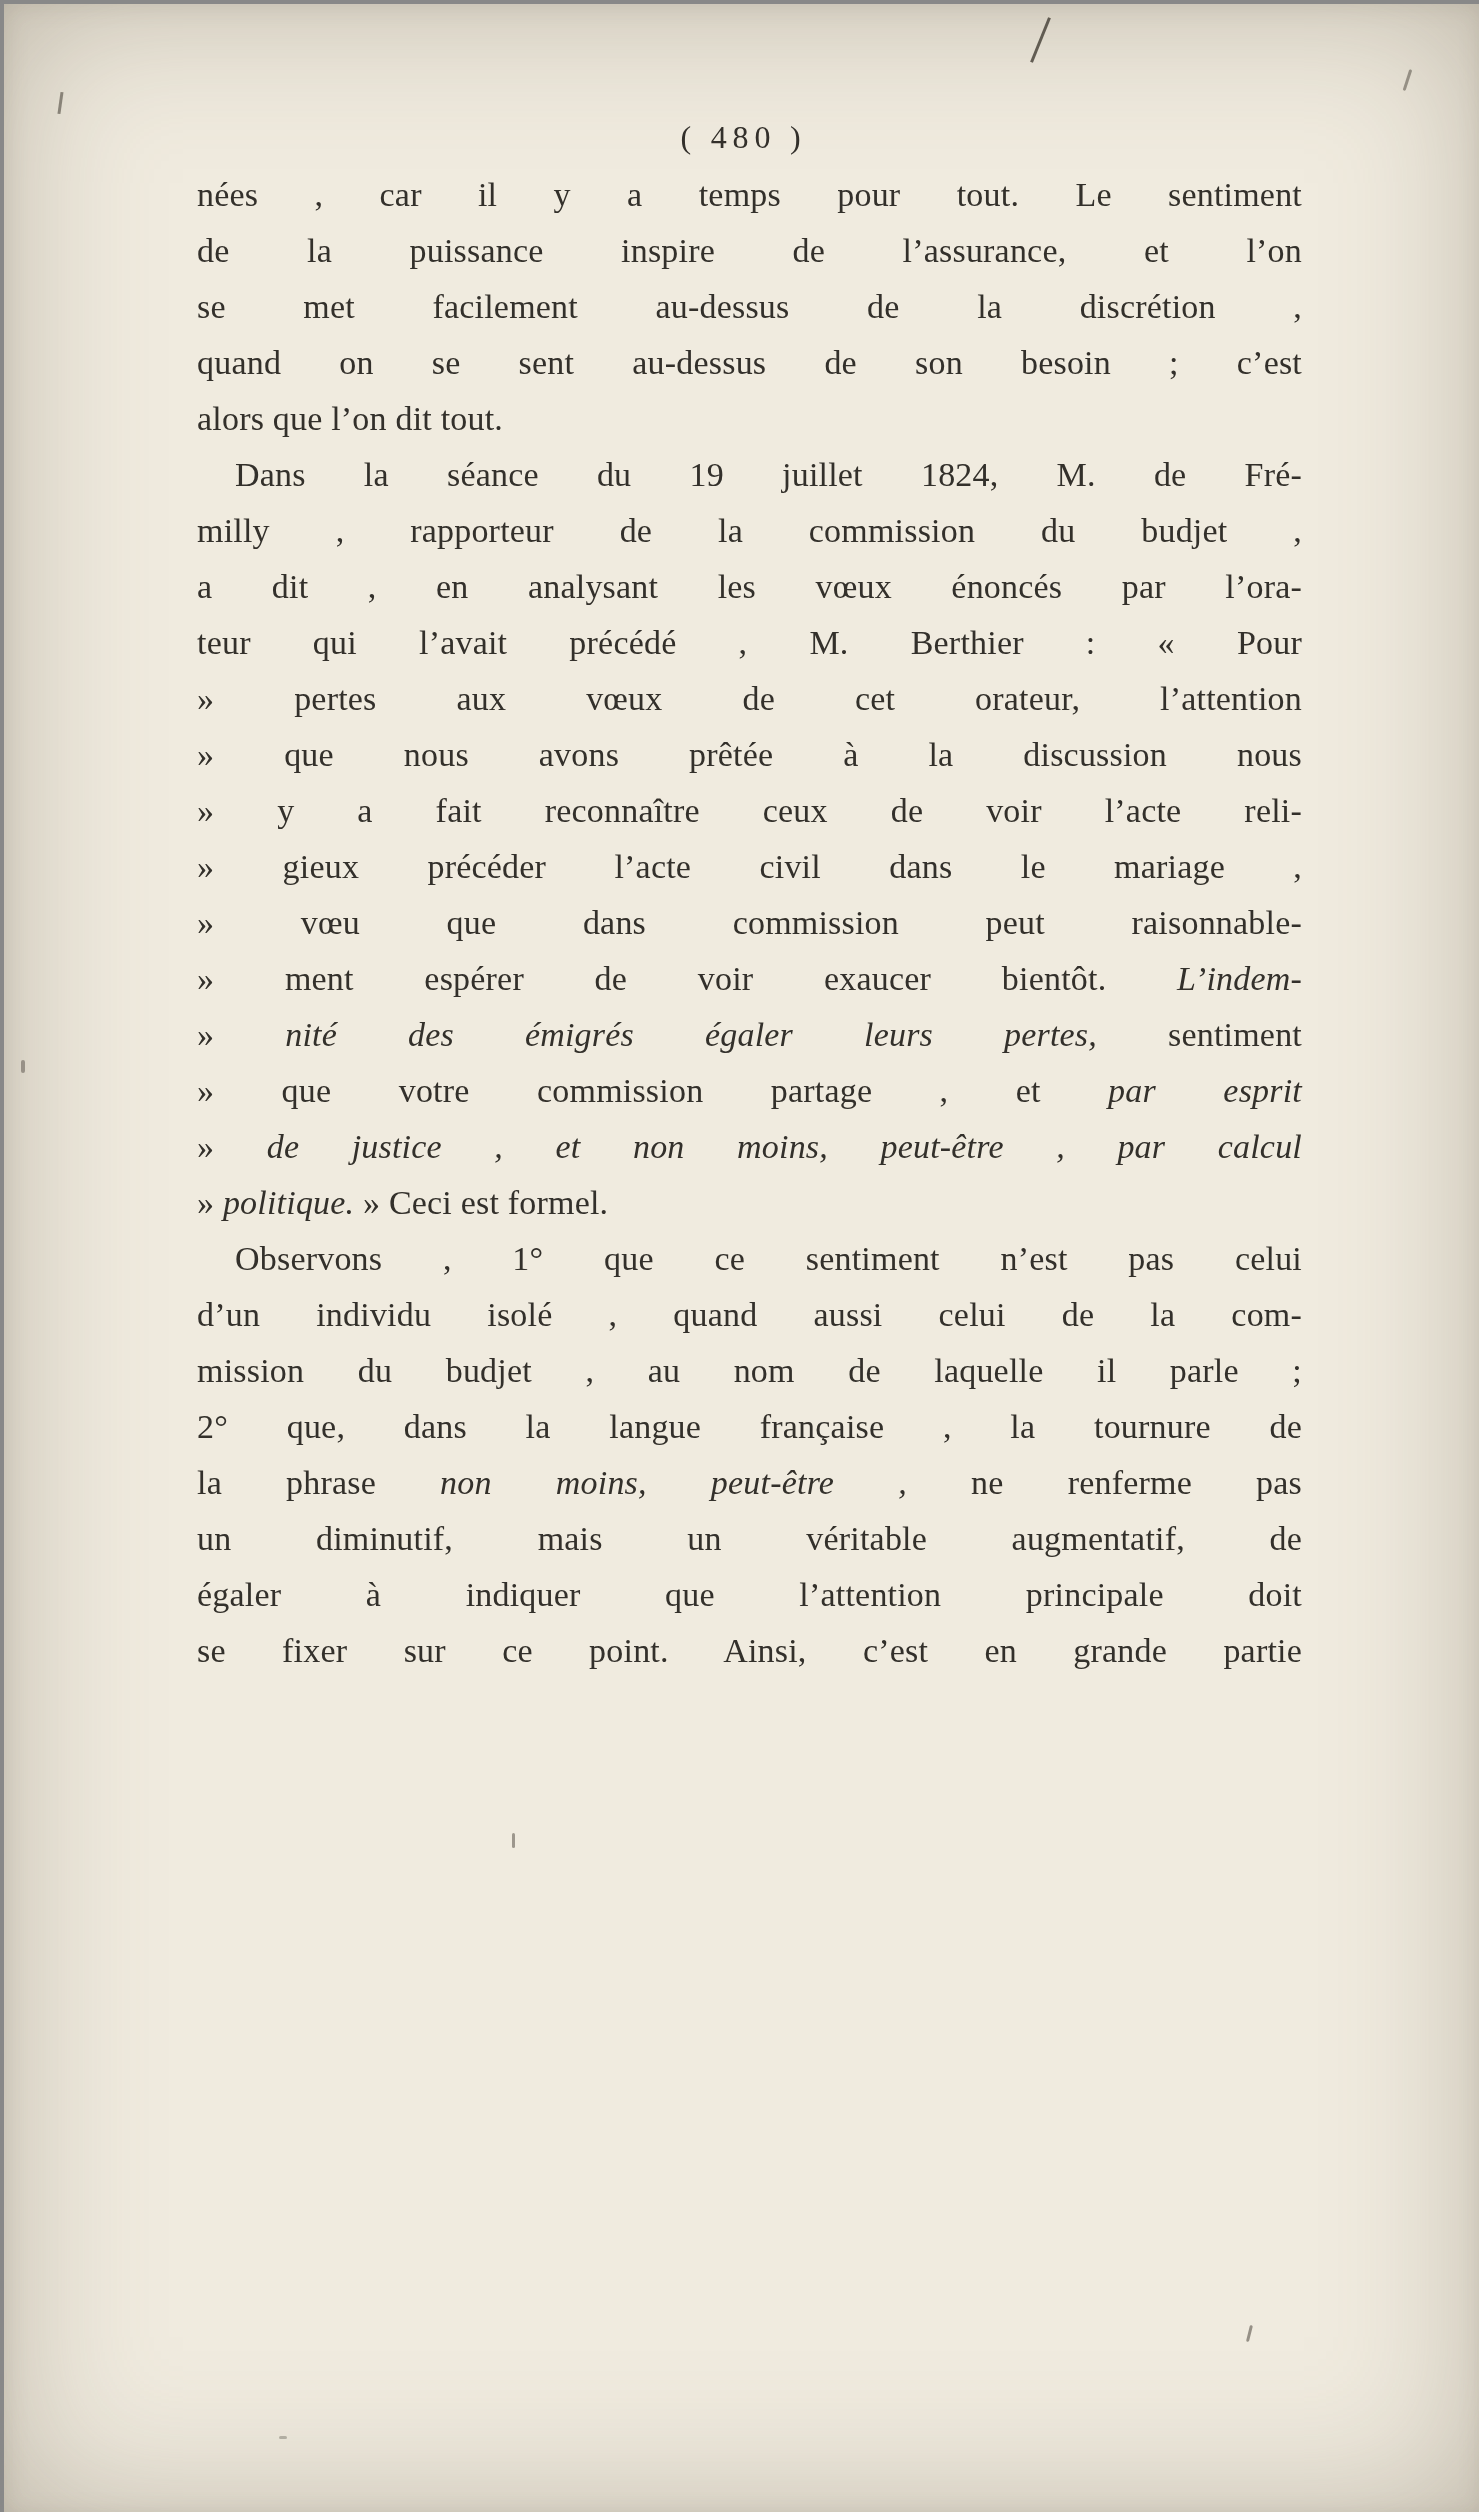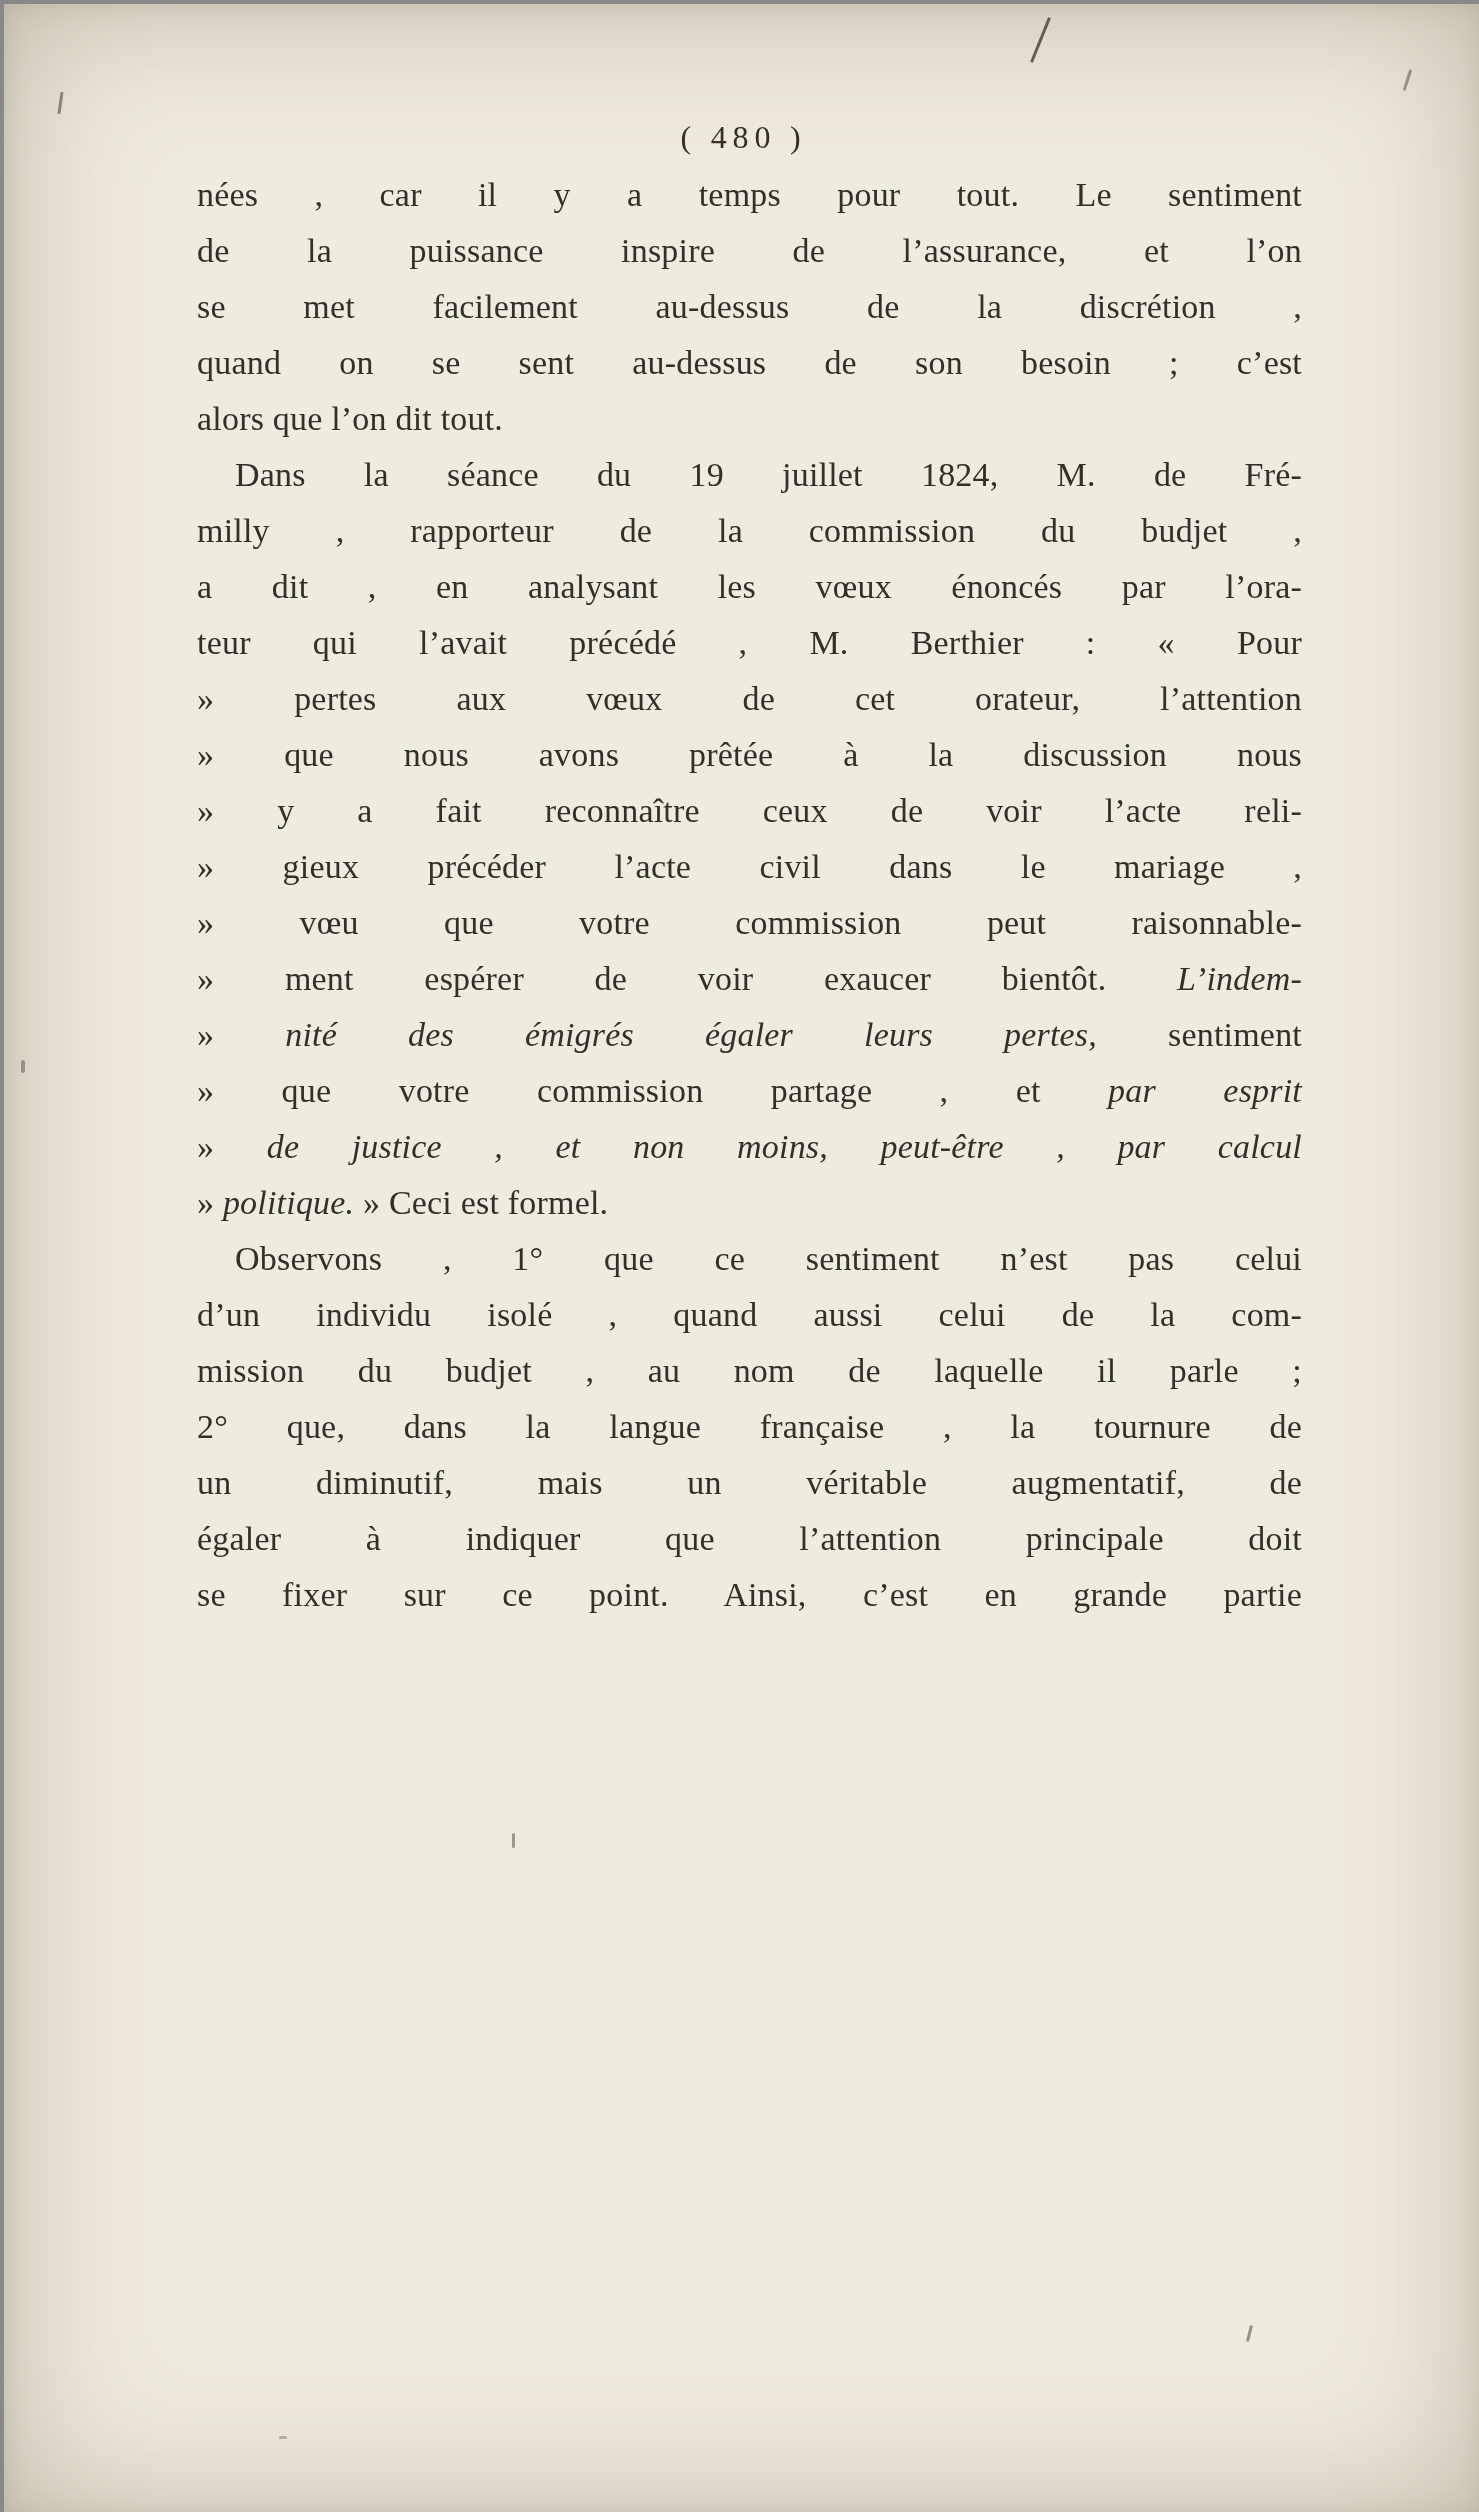--- a/index.html
+++ b/index.html
@@ -73,30 +73,31 @@
       <div class="line"><span>quand on se sent au-dessus de son besoin ; c’est</span></div>
       <div class="line end"><span>alors que l’on dit tout.</span></div>
       <div class="line indent"><span>Dans la séance du 19 juillet 1824, M. de Fré-</span></div>
       <div class="line"><span>milly , rapporteur de la commission du budjet ,</span></div>
       <div class="line"><span>a dit , en analysant les vœux énoncés par l’ora-</span></div>
       <div class="line"><span>teur qui l’avait précédé , M. Berthier : « Pour</span></div>
       <div class="line"><span>» pertes aux vœux de cet orateur, l’attention</span></div>
       <div class="line"><span>» que nous avons prêtée à la discussion nous</span></div>
       <div class="line"><span>» y a fait reconnaître ceux de voir l’acte reli-</span></div>
       <div class="line"><span>» gieux précéder l’acte civil dans le mariage ,</span></div>
-      <div class="line"><span>» vœu que votre commission peut raisonnable-</span></div>
+      <div class="line"><span>» vœu que dans commission peut raisonnable-</span></div>
       <div class="line"><span>» ment espérer de voir exaucer bientôt. </span><span class="it">L’indem-</span></div>
       <div class="line"><span>» </span><span class="it">nité des émigrés égaler leurs pertes,</span><span> sentiment</span></div>
       <div class="line"><span>» que votre commission partage , et </span><span class="it">par esprit</span></div>
       <div class="line"><span>» </span><span class="it">de justice , et non moins, peut-être , par calcul</span></div>
       <div class="line end"><span>» </span><span class="it">politique.</span><span> » Ceci est formel.</span></div>
       <div class="line indent"><span>Observons , 1° que ce sentiment n’est pas celui</span></div>
       <div class="line"><span>d’un individu isolé , quand aussi celui de la com-</span></div>
       <div class="line"><span>mission du budjet , au nom de laquelle il parle ;</span></div>
       <div class="line"><span>2° que, dans la langue française , la tournure de</span></div>
+      <div class="line"><span>la phrase </span><span class="it">non moins, peut-être ,</span><span> ne renferme pas</span></div>
       <div class="line"><span>un diminutif, mais un véritable augmentatif, de</span></div>
       <div class="line"><span>égaler à indiquer que l’attention principale doit</span></div>
       <div class="line"><span>se fixer sur ce point. Ainsi, c’est en grande partie</span></div>
     </div>
 
   <div class="artifact a-slash-top-right"></div>
   <div class="artifact a-slash-top-right2"></div>
   <div class="artifact a-mark-top-left"></div>
   <div class="artifact a-mark-mid-left"></div>
   <div class="artifact a-dot-bottom-center"></div>

